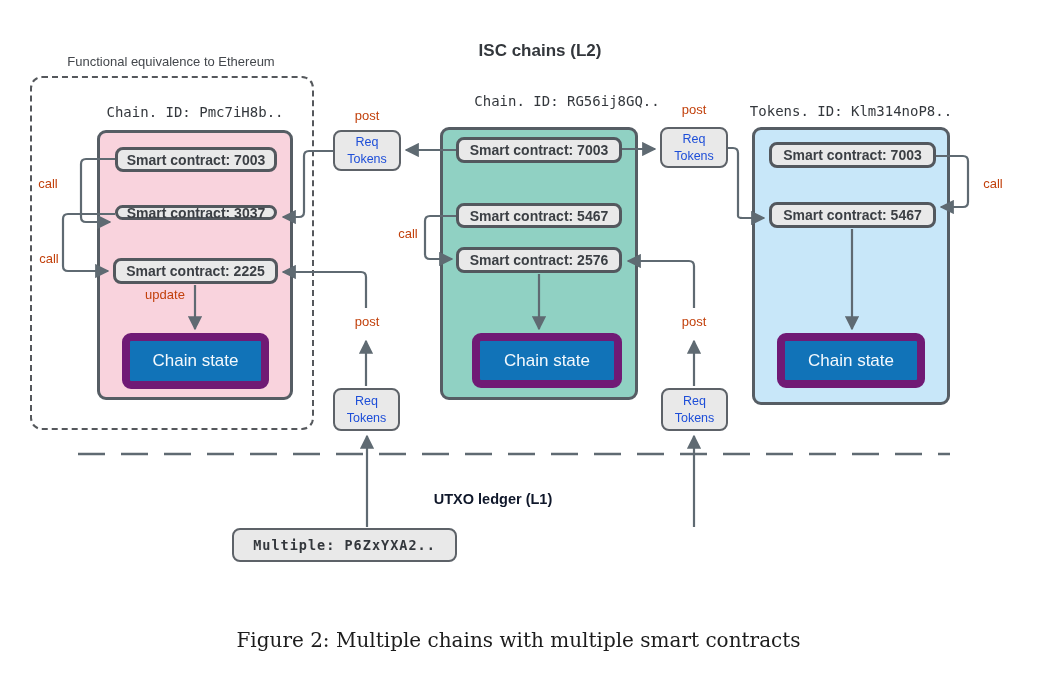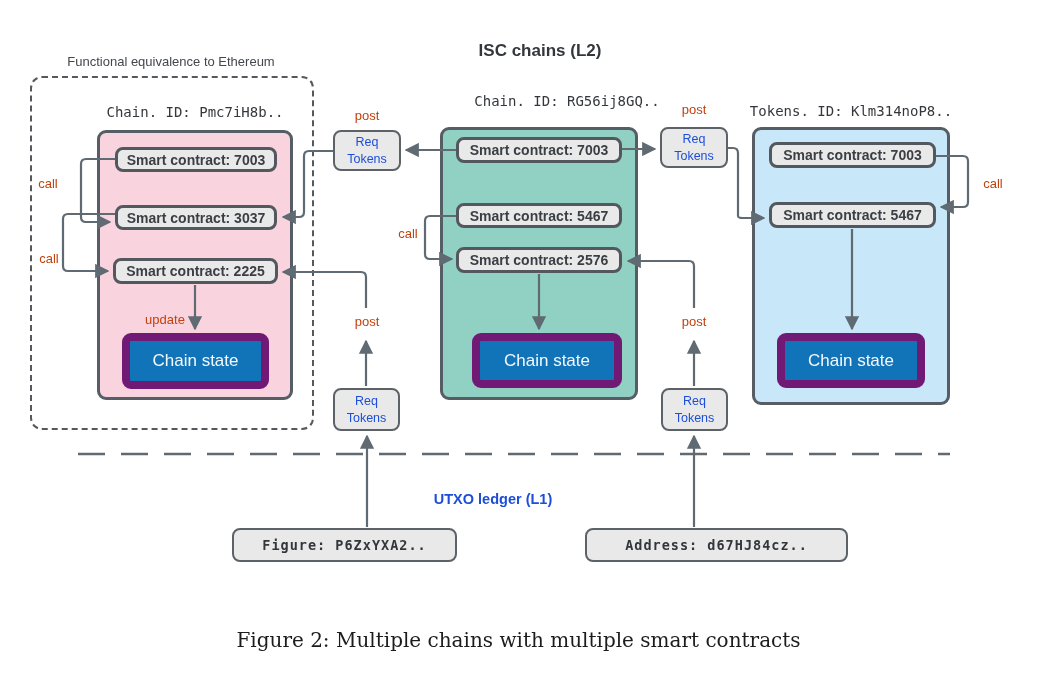--- a/index.html
+++ b/index.html
@@ -35,21 +35,21 @@
   .req-box{
     background:#e9e9e9;border:2.5px solid #5d6268;border-radius:8px;box-sizing:border-box;
     font-size:12.5px;line-height:1.3;color:#1d4ed8;
   }
   .addr-box{
     background:#e9e9e9;border:2.5px solid #5d6268;border-radius:8px;box-sizing:border-box;
     font-family:"DejaVu Sans Mono", monospace;font-weight:bold;font-size:13.5px;
     letter-spacing:1px;color:#33373c;white-space:nowrap;
   }
   .edge-label{font-size:13px;color:#c2410c;white-space:nowrap;}
-  .l1-label{font-weight:bold;font-size:14.5px;color:#1d4ed8;white-space:nowrap;}
+  .l1-label{font-weight:bold;font-size:14.5px;color:#0f172a;white-space:nowrap;}
   .caption{
     font-family:"DejaVu Serif", serif;font-size:20px;color:#1c1c1c;white-space:nowrap;
   }
   svg.wires{position:absolute;left:0;top:0;pointer-events:none;}
 </style>
 </head>
 <body>
 
 <div id="canvas">
 
@@ -103,21 +103,21 @@
       <path d="M852,229 L852,329" marker-end="url(#ah)"></path>
 
       <path d="M367,527 L367,436" marker-end="url(#ah)"></path>
       <path d="M694,527 L694,436" marker-end="url(#ah)"></path>
 
       <path d="M78,454 L950,454" stroke-width="2.5" stroke-dasharray="27 16"></path>
     </g>
   </svg>
 
   <div class="abs ctr sc-box" style="left:115px;top:147px;width:162px;height:25px;">Smart contract: 7003</div>
-  <div class="abs ctr sc-box" style="left:115px;top:205px;width:162px;height:25px;">Smart contract: 3037</div>
+  <div class="abs ctr sc-box" style="left:115px;top:205px;width:162px;height:15px;">Smart contract: 3037</div>
   <div class="abs ctr sc-box" style="left:113px;top:258px;width:165px;height:26px;">Smart contract: 2225</div>
 
   <div class="abs ctr sc-box" style="left:456px;top:137px;width:166px;height:26px;">Smart contract: 7003</div>
   <div class="abs ctr sc-box" style="left:456px;top:203px;width:166px;height:25px;">Smart contract: 5467</div>
   <div class="abs ctr sc-box" style="left:456px;top:247px;width:166px;height:26px;">Smart contract: 2576</div>
 
   <div class="abs ctr sc-box" style="left:769px;top:142px;width:167px;height:26px;">Smart contract: 7003</div>
   <div class="abs ctr sc-box" style="left:769px;top:202px;width:167px;height:26px;">Smart contract: 5467</div>
 
   <div class="abs ctr state-box" style="left:122px;top:333px;width:147px;height:56px;">Chain state</div>
@@ -144,22 +144,21 @@
   <div class="abs ctr edge-label" style="left:347px;top:108px;width:40px;height:15px;">post</div>
   <div class="abs ctr edge-label" style="left:674px;top:102px;width:40px;height:15px;">post</div>
   <div class="abs ctr edge-label" style="left:347px;top:314px;width:40px;height:15px;">post</div>
   <div class="abs ctr edge-label" style="left:674px;top:314px;width:40px;height:15px;">post</div>
 
   <div class="abs ctr edge-label" style="left:33px;top:176px;width:30px;height:15px;">call</div>
   <div class="abs ctr edge-label" style="left:34px;top:251px;width:30px;height:15px;">call</div>
   <div class="abs ctr edge-label" style="left:393px;top:226px;width:30px;height:15px;">call</div>
   <div class="abs ctr edge-label" style="left:976px;top:176px;width:34px;height:15px;">call</div>
 
-  <div class="abs ctr edge-label" style="left:140px;top:312px;width:50px;height:15px;">update</div>
+  <div class="abs ctr edge-label" style="left:140px;top:287px;width:50px;height:15px;">update</div>
 
   <div class="abs ctr l1-label" style="left:418px;top:490px;width:150px;height:18px;">UTXO ledger (L1)</div>
 
-  <div class="abs ctr addr-box" style="left:232px;top:528px;width:225px;height:34px;">Figure: P6ZxYXA2..</div>
-  <div class="abs ctr addr-box" style="left:585px;top:528px;width:263px;height:34px;">Address: d67HJ84cz..</div>
+  <div class="abs ctr addr-box" style="left:232px;top:528px;width:225px;height:34px;">Multiple: P6ZxYXA2..</div>
 
   <div class="abs ctr caption" style="left:0px;top:626px;width:1037px;height:28px;">Figure 2: Multiple chains with multiple smart contracts</div>
 
 </div>
 
 </body></html>

